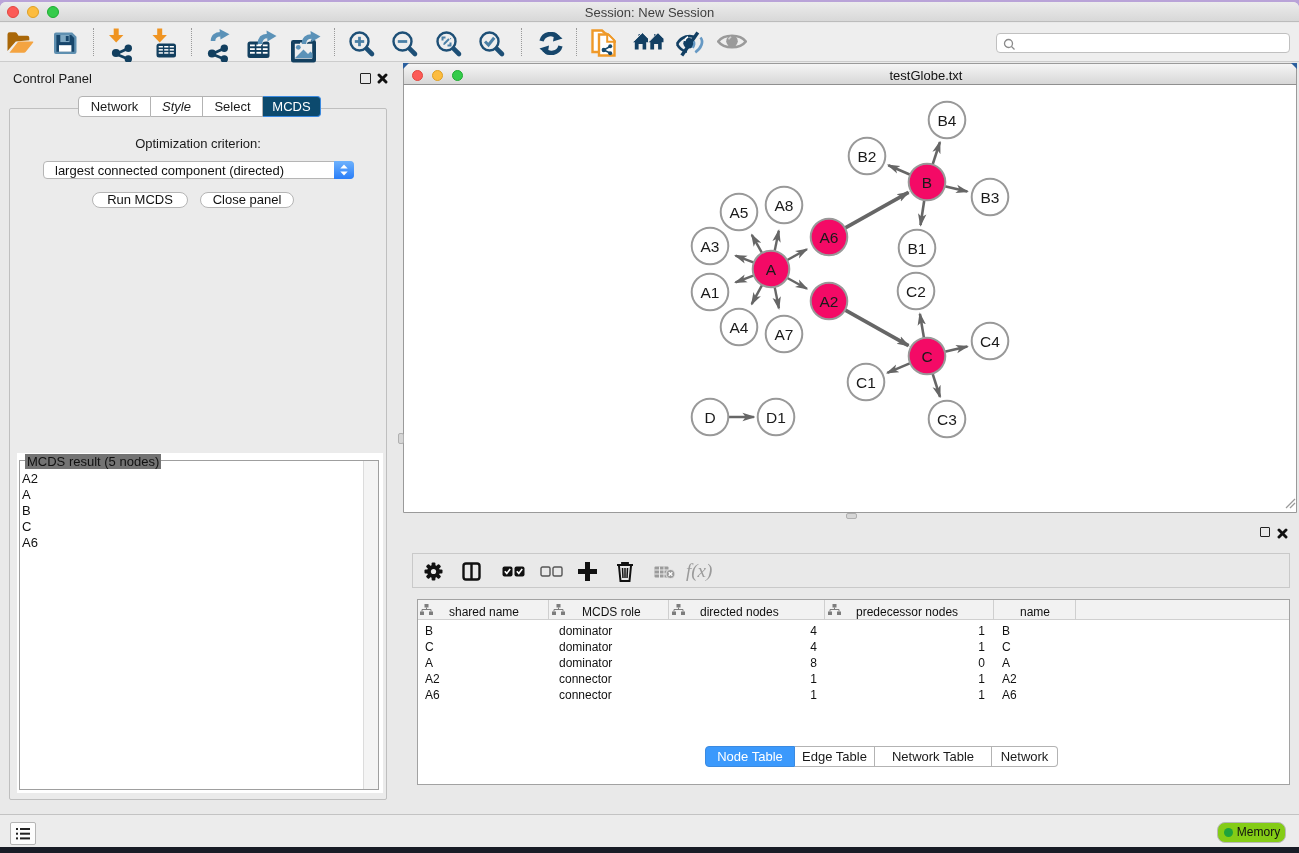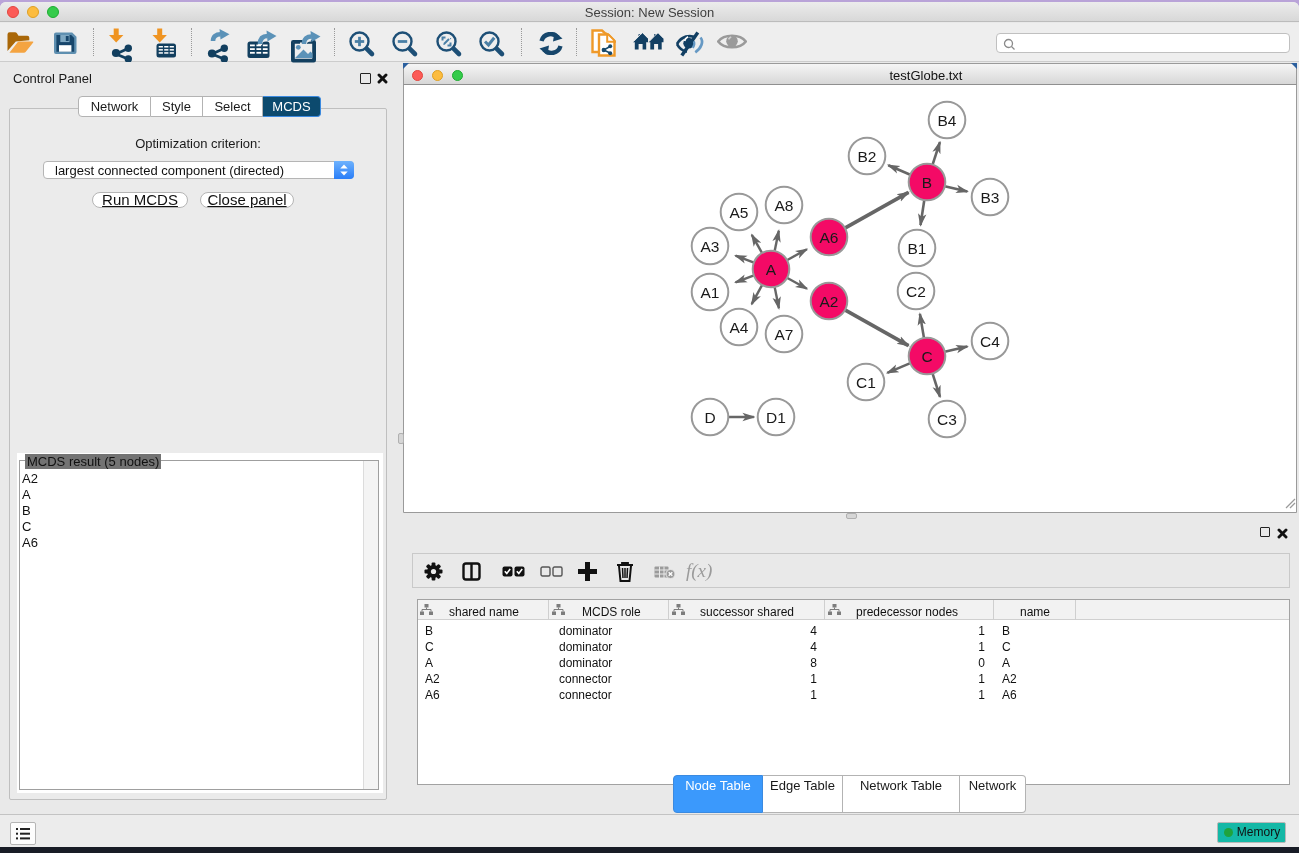--- a/index.html
+++ b/index.html
@@ -18,42 +18,42 @@
 #statusbar { top:814px; left:0; width:1299px; height:33px; background:#ececec; border-top:1px solid #c3c3c3; }
 #bottomstrip { top:847px; left:0; width:1299px; height:6px; background:#181c26; }
 
 #cp-title { top:71px; left:13px; font-size:13px; color:#1a1a1a; }
 #cp-box { top:108px; left:9px; width:378px; height:692px; background:#ebebeb; border:1px solid #bfbfbf; border-radius:2px; }
 .tab { top:96px; height:21px; background:#ffffff; border:1px solid #b3b3b3; font-size:13px; color:#1a1a1a; text-align:center; line-height:20px; }
 .tabsel { background:#0c4a6e; color:#ffffff; border-color:#3b8ae0; }
 #opt-label { top:136px; left:9px; width:378px; text-align:center; font-size:13px; color:#1a1a1a; }
 #combo { top:161px; left:43px; width:311px; height:18px; background:#ffffff; border:1px solid #b5b5b5; border-radius:4px; font-size:13px; line-height:17px; padding-left:11px; color:#111; }
 #combo-btn { top:161px; left:334px; width:20px; height:18px; background:linear-gradient(#6eb2fd,#2a7ef8); border-radius:0 4px 4px 0; }
-.btn { top:192px; height:16px; background:#ffffff; border:1px solid #b5b5b5; border-radius:8px; font-size:15px; color:#111; text-align:center; line-height:14.5px;text-decoration:underline; }
+.btn { top:192px; height:16px; background:#ffffff; border:1px solid #b5b5b5; border-radius:8px; font-size:13px; color:#111; text-align:center; line-height:14.5px; }
 #mcds-white { top:453px; left:17px; width:366px; height:340px; background:#ffffff; }
 #mcds-border { top:460px; left:19px; width:360px; height:330px; border:1px solid #9f9f9f; }
 #mcds-legend { top:454px; left:25px; background:#737373; font-size:13px; padding:0 2px; color:#111; }
 #mcds-list { top:471px; left:22px; font-size:13px; color:#111; line-height:16px; }
 #mcds-scroll { top:461px; left:363px; width:15px; height:328px; background:#f4f4f4; border-left:1px solid #dcdcdc; }
 #cp-float { top:73px; left:360px; width:11px; height:11px; border:1.5px solid #222; border-radius:1px; }
 
 #iframe { top:63px; left:403px; width:894px; height:450px; background:#ffffff; border:1px solid #9a9a9a; border-radius:5px 5px 0 0; }
 #iframe-tb { top:63px; left:403px; width:894px; height:22px; background:linear-gradient(#f5f5f5,#d7d7d7); border:1px solid #9a9a9a; border-bottom:1px solid #8f8f8f; border-radius:5px 5px 0 0; }
 .tl2 { border-radius:50%; width:11px; height:11px; top:70px; }
 #iframe-title { top:68px; left:403px; width:1046px; text-align:center; font-size:13px; color:#111; }
 
 #tp-title { top:526px; left:413px; font-size:13px; color:#1a1a1a;margin-top:32px; }
 #tp-float { top:527px; left:1260px; width:10px; height:10px; border:1.5px solid #222; border-radius:1px; }
 #tp-toolbar { top:553px; left:412px; width:878px; height:35px; background:#e9e9e9; border:1px solid #c9c9c9; }
 #tp-table { top:599px; left:417px; width:873px; height:186px; background:#ffffff; border:1px solid #a2a2a2; }
 #tp-header { top:600px; left:418px; width:871px; height:20px; background:#f2f2f2; border-bottom:1px solid #d0d0d0; }
 .hcol { top:600px; height:20px; border-right:1px solid #cfcfcf; font-size:12px; color:#111; }
 .trow { font-size:12px; color:#111; line-height:16px; }
-.btab { top:775px; height:38px; background:#ffffff; border:1px solid #b3b3b3; font-size:13px; color:#1a1a1a; text-align:center; line-height:20px; }
-#memory { top:822px; left:1217px; width:69px; height:21px; background:#14b8a6; border:1px solid #b8b8b8; border-radius:2px; font-size:12px; color:#111; text-align:center; line-height:19px; padding-left:14px; }
+.btab { top:746px; height:21px; background:#ffffff; border:1px solid #b3b3b3; font-size:13px; color:#1a1a1a; text-align:center; line-height:20px;margin-left:32px; }
+#memory { top:822px; left:1217px; width:69px; height:21px; background:#84cc16; border:1px solid #b8b8b8; border-radius:8px; font-size:12px; color:#111; text-align:center; line-height:19px; padding-left:14px; }
 #listbtn { top:822px; left:10px; width:26px; height:23px; background:#fdfdfd; border:1px solid #b5b5b5; border-radius:2px; }
 text { font-family:"Liberation Sans", sans-serif; }
 </style>
 </head>
 <body>
 <div class="abs" id="win"></div>
 <div class="abs" id="titlebar"></div>
 <div class="abs tl" style="left:7px;background:#fc5b57;border:0.5px solid #e2463f;"></div>
 <div class="abs tl" style="left:27px;background:#fcbc3f;border:0.5px solid #dfa023;"></div>
 <div class="abs tl" style="left:47px;background:#35cb4b;border:0.5px solid #1eac31;"></div>
@@ -220,21 +220,21 @@
 <div class="abs" id="cp-title">Control Panel</div>
 <div class="abs" id="cp-float"></div>
 <svg class="abs" style="top:73px;left:377px" width="11" height="11" viewBox="0 0 11 11">
     <g stroke="#111" stroke-width="2.9" stroke-linecap="round">
       <line x1="2" y1="2" x2="9" y2="9"></line>
       <line x1="9" y1="2" x2="2" y2="9"></line>
     </g>
   </svg>
 <div class="abs" id="cp-box"></div>
 <div class="abs tab" style="left:78px;width:73px;border-radius:4px 0 0 4px;">Network</div>
-<div class="abs tab" style="left:151px;width:52px;border-left:0;">Style</div>
+<div class="abs tab" style="left:151px;width:52px;border-left:0;font-style:italic;">Style</div>
 <div class="abs tab" style="left:203px;width:60px;border-left:0;">Select</div>
 <div class="abs tab tabsel" style="left:263px;width:58px;border-left:0;border-radius:0 4px 4px 0;">MCDS</div>
 <div class="abs" id="opt-label">Optimization criterion:</div>
 <div class="abs" id="combo">largest connected component (directed)</div>
 <div class="abs" id="combo-btn"><svg width="20" height="18" viewBox="0 0 20 18">
       <path d="M6.3 7.6 L10 3.4 L13.7 7.6 Z" fill="#fff"></path>
       <path d="M6.3 10.4 L10 14.6 L13.7 10.4 Z" fill="#fff"></path>
     </svg></div>
 <div class="abs btn" style="left:92px;width:96px;">Run MCDS</div>
 <div class="abs btn" style="left:200px;width:94px;">Close panel</div>
@@ -451,21 +451,21 @@
     </g>
     <g stroke="#7d7d7d" stroke-width="1">
       <line x1="6.5" y1="3.5" x2="6.5" y2="5.5"></line>
       <line x1="2" y1="5.5" x2="11" y2="5.5"></line>
       <line x1="2" y1="5.5" x2="2" y2="7.5"></line>
       <line x1="11" y1="5.5" x2="11" y2="7.5"></line>
     </g>
   </svg>
 <div class="abs trow" style="top:604px;left:449px;">shared name</div>
 <div class="abs trow" style="top:604px;left:582px;">MCDS role</div>
-<div class="abs trow" style="top:604px;left:700px;">successor shared</div>
+<div class="abs trow" style="top:604px;left:700px;">directed nodes</div>
 <div class="abs trow" style="top:604px;left:856px;">predecessor nodes</div>
 <div class="abs trow" style="top:604px;left:994px;width:82px;text-align:center;">name</div>
 <div class="abs trow" style="top:623px;left:425px;">B<br>C<br>A<br>A2<br>A6</div>
 <div class="abs trow" style="top:623px;left:559px;">dominator<br>dominator<br>dominator<br>connector<br>connector</div>
 <div class="abs trow" style="top:623px;left:737px;width:80px;text-align:right;">4<br>4<br>8<br>1<br>1</div>
 <div class="abs trow" style="top:623px;left:905px;width:80px;text-align:right;">1<br>1<br>0<br>1<br>1</div>
 <div class="abs trow" style="top:623px;left:1002px;">B<br>C<br>A<br>A2<br>A6</div>
 <div class="abs btab" style="left:673px;width:90px;background:#3b99fc;color:#fff;border-color:#3b8ae0;border-radius:4px 0 0 4px;">Node Table</div>
 <div class="abs btab" style="left:763px;width:80px;border-left:0;">Edge Table</div>
 <div class="abs btab" style="left:843px;width:117px;border-left:0;">Network Table</div>

